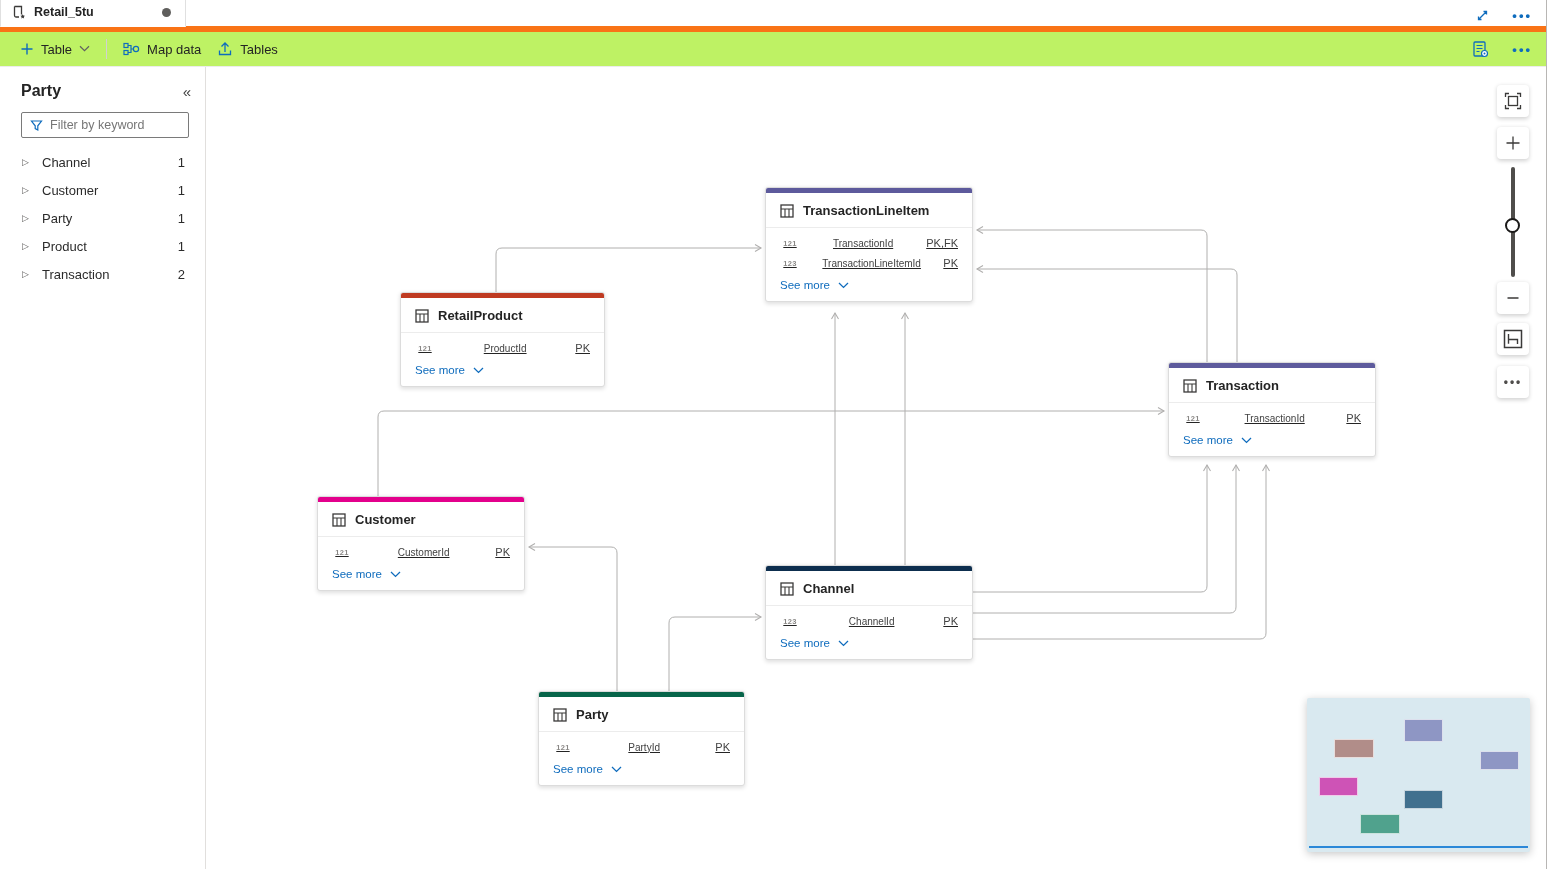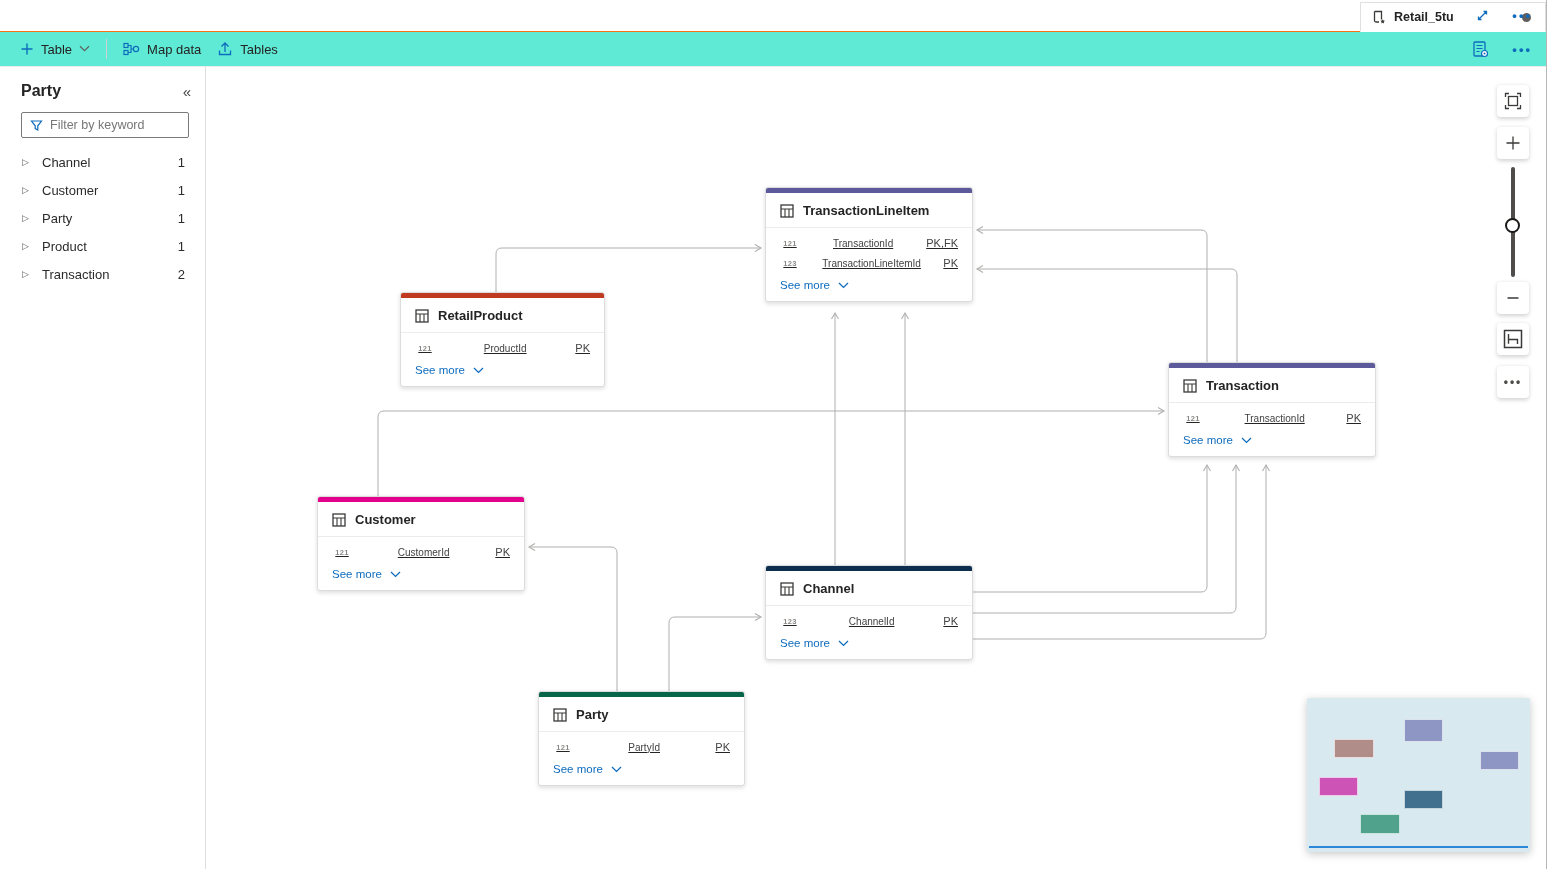--- a/index.html
+++ b/index.html
@@ -2,32 +2,32 @@
 <html><head>
 <meta charset="utf-8">
 <style>
   * { box-sizing: border-box; margin: 0; padding: 0; }
   html,body { width:1547px; height:869px; overflow:hidden; background:#fff;
     font-family:"Liberation Sans", sans-serif; color:#242424; }
   body { position:relative; border-right:1px solid #b8b6b4; }
 
   
   .tabbar { position:absolute; left:0; top:0; width:100%; height:32px; background:#fff;
-    border-bottom:1px solid #f97316; display:flex; align-items:flex-end;justify-content:flex-end; }
+    border-bottom:6px solid #f97316; display:flex; align-items:flex-end; }
   .tab { width:186px; height:30px; margin-bottom:-1px; background:#fff;
     border:1px solid #e0e0e0; border-bottom:1px solid #fff;
     display:flex; align-items:center; padding:0 10px; gap:7px; }
   .tab-title { font-size:12.5px; font-weight:700; color:#242424; flex:1; }
   .dirty-dot { width:9px; height:9px; border-radius:50%; background:#5f5e5c; margin-right:4px; }
   .tabbar-right { position:absolute; right:12px; top:6px; display:flex; gap:18px; align-items:center; }
   .icon-btn { background:none; border:none; cursor:pointer; display:flex; align-items:center; justify-content:center; padding:2px; }
   .blue-dots { color:#0f6cbd; font-size:13px; letter-spacing:2px; font-weight:700; line-height:10px; }
 
   
-  .toolbar { position:absolute; left:0; top:32px; width:100%; height:35px; background:#5eead4;
+  .toolbar { position:absolute; left:0; top:32px; width:100%; height:35px; background:#bef264;
     border-bottom:1px solid #ececec; display:flex; align-items:center; padding:0 12px; }
   .tool-btn { display:flex; align-items:center; gap:7px; background:none; border:none;
     font-family:inherit; font-size:13px; color:#242424; padding:6px 8px; cursor:pointer; }
   .tool-sep { width:1px; height:20px; background:#d1d1d1; margin:0 8px; }
   .toolbar-right { position:absolute; right:12px; top:0; height:35px; display:flex; gap:18px; align-items:center; }
   .chev-down { color:#616161; font-size:9px; }
 
   
   .sidebar { position:absolute; left:0; top:67px; width:206px; height:802px; background:#fff;
     border-right:1px solid #e1dfdd; }

